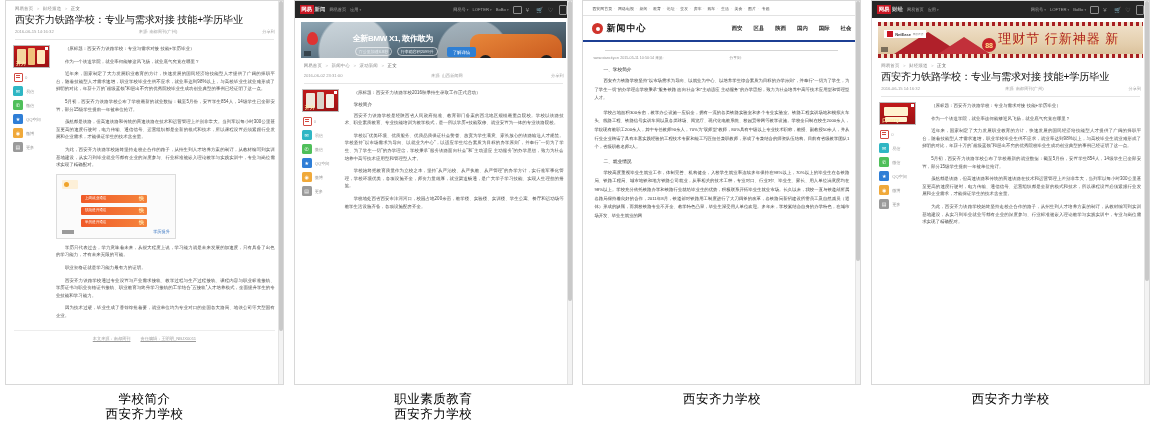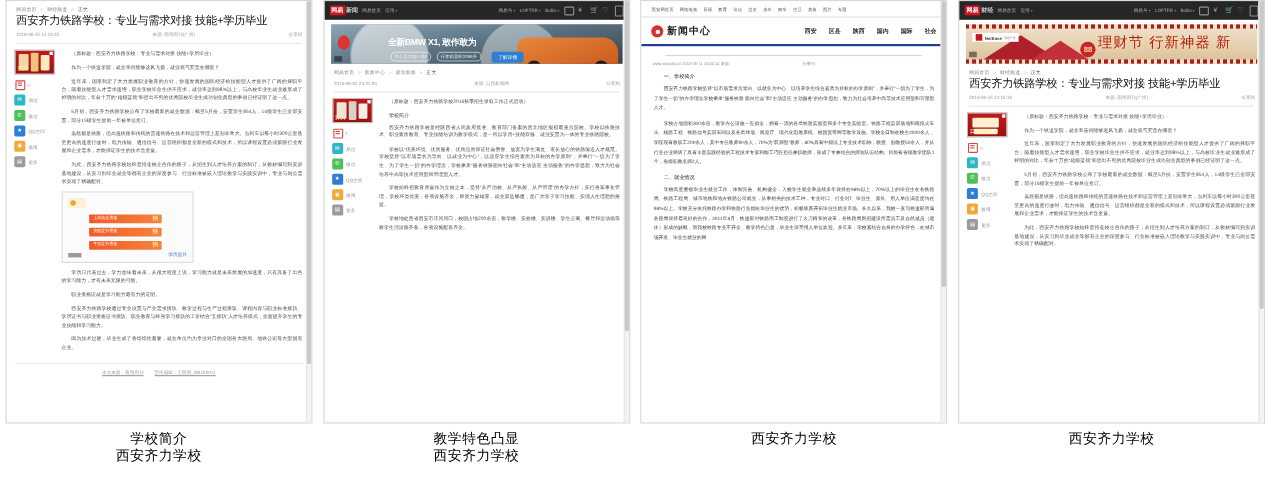--- a/index.html
+++ b/index.html
@@ -322,21 +322,21 @@
           <p class="p">学校以“优美环境、优质服务、优质品质保证社会赞誉、放宽为学生满意、家长放心的铁路输送人才规范。学校坚持“以市场需求为导向、以就业为中心”，以适应学生综合素质为目标的办学原则“，并奉行“一切为了学生、为了学生一切”的办学理念，学校秉承“服务铁路面向社会”和“主动适应 主动服务”的办学思想，致力为社会培养中高等技术应用型和管理型人才。</p>
           <p class="p">学校始终把教育质量作为立校之本，坚持“从严治校、从严执教、从严管理”的办学方针，实行准军事化管理，学校环境优美，各项设施齐全，师资力量雄厚，就业渠道畅通，是广大学子学习技能、实现人生理想的摇篮。</p>
           <p class="p">学校地处西省西安市沣河河口，校园占地200余亩，教学楼、实验楼、实训楼、学生公寓、餐厅和运动场等教学生活设施齐备，各项设施配套齐全。</p>
         </div>
       </div>
       <div class="scrollbar">
           <i style="height:300px"></i>
         </div>
     </div>
     <div class="caption">
-      <div>教学特色凸显</div>
+      <div>职业素质教育</div>
       <div>西安齐力学校</div>
     </div>
   </div>
 
   <div class="col">
     <div class="shot">
       <div class="xc-top">
         <span>西安网首页</span><span class="d">·</span>
         <span>网络电视</span><span class="d">·</span>
         <span>新闻</span><span class="d">·</span>

